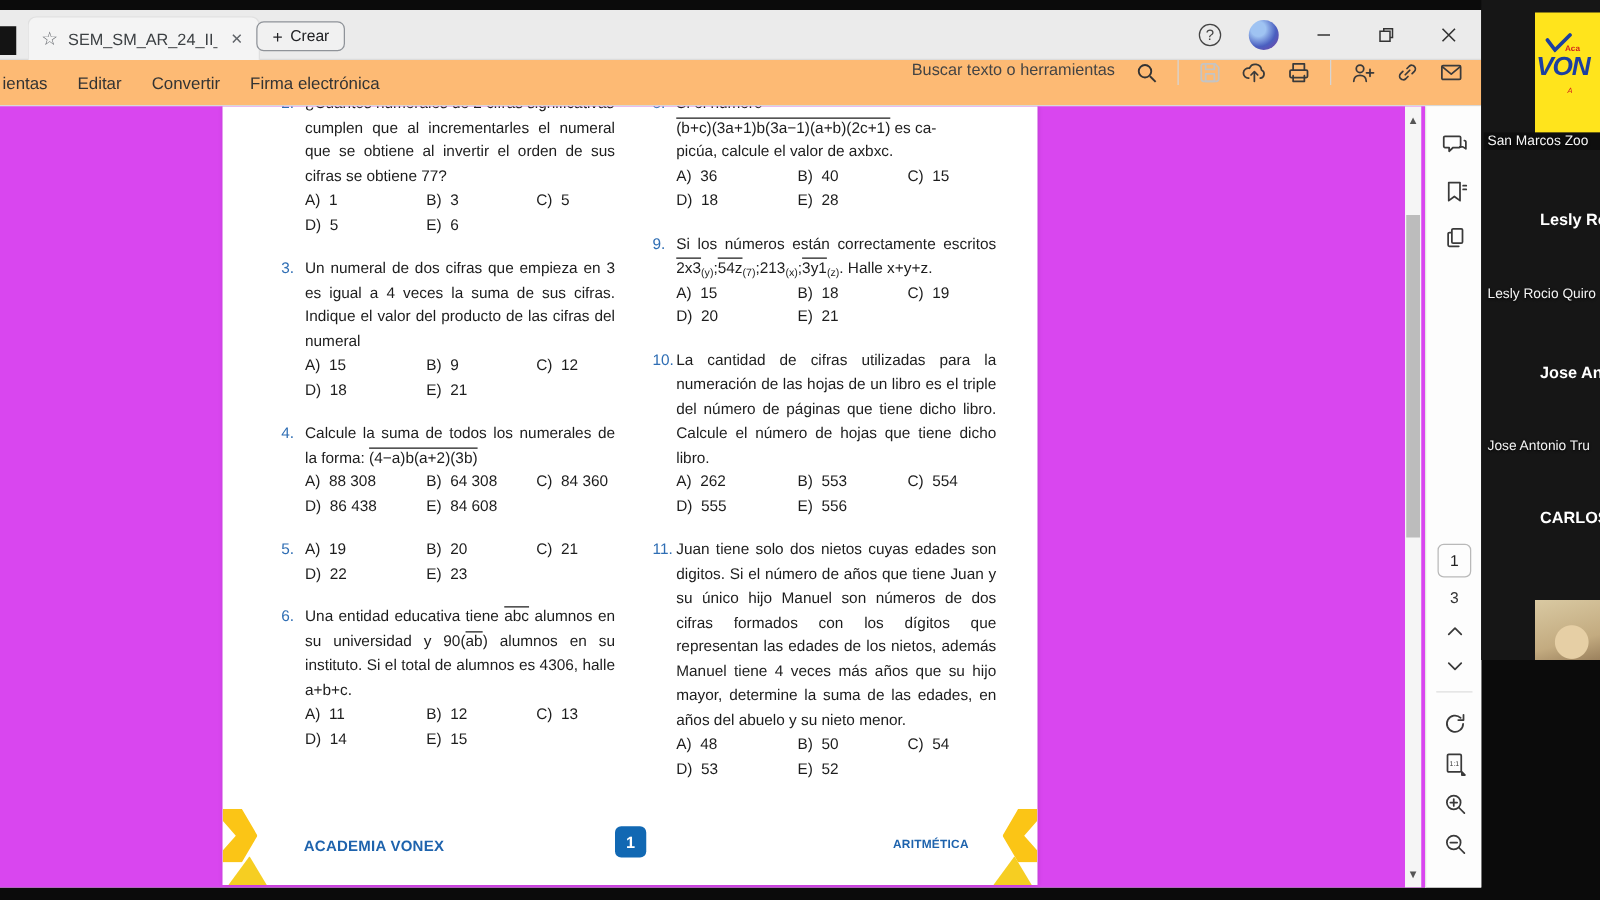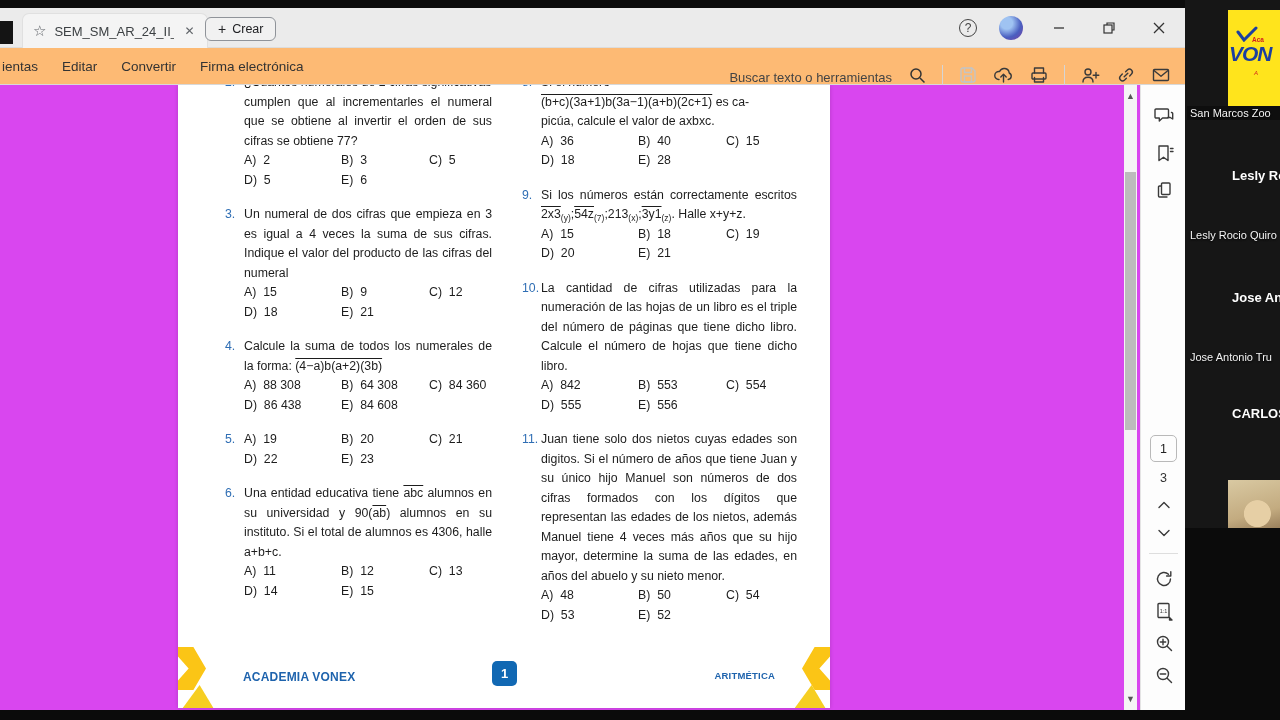--- a/index.html
+++ b/index.html
@@ -27,21 +27,21 @@
                  font-size:12px; color:#444; display:flex; align-items:center; justify-content:center; }
   .avatar { width:24px; height:24px; border-radius:50%;
             background:radial-gradient(circle at 32% 30%, #9fc3f2 0 25%, #4a5fc0 60%, #7b3fa0); }
   .wbtn { width:28px; height:28px; display:flex; align-items:center; justify-content:center; color:#333; }
 
   
   .menurow { position:relative; height:37px; background:#fdba74; border-bottom:1px solid #d8d8d8;
              display:flex; align-items:center; }
   .menus { display:flex; gap:24px; padding-left:2px; font-size:13.5px; color:#333; }
   .menus span { cursor:default; }
-  .quick { position:absolute; right:14px; top:0; height:37px; display:flex; align-items:flex-end; gap:15px; }
+  .quick { position:absolute; right:14px; top:0; height:37px; display:flex; align-items:flex-start; gap:15px; }
   .search-label { font-size:13px; color:#444; }
   .vdiv { width:1px; height:20px; background:#d5d5d5; }
   .qicon { display:flex; align-items:center; justify-content:center; }
   .qicon.dim svg * { stroke:#c4c4c4 !important; }
 
   
   .docarea { position:absolute; top:77px; left:0; width:1140px; height:625px; background:#d946ef; overflow:hidden; }
   .page { position:absolute; left:178px; top:0; width:652px; height:623px; background:#ffffff;
           box-shadow:0 0 4px rgba(0,0,0,.18); overflow:hidden; }
 
@@ -220,21 +220,21 @@
 
   <div class="docarea">
     <div class="page">
       <div class="cols" id="pdf-cols">
           <div class="col col0">
             <div class="prob">
               <div class="pnum">2.</div>
               <div class="pcontent">
                 <div class="pbody">¿Cuántos numerales de 2 cifras significativas<br>cumplen que al incrementarles el numeral que se obtiene al invertir el orden de sus cifras se obtiene 77?</div>
                 <div class="opts">
-                  <span class="opt">A)  2</span>
+                  <span class="opt">A)  1</span>
                   <span class="opt">B)  3</span>
                   <span class="opt">C)  5</span>
                   <span class="opt">D)  5</span>
                   <span class="opt">E)  6</span>
                 </div>
               </div>
             </div>
             <div class="prob">
               <div class="pnum">3.</div>
               <div class="pcontent">
@@ -313,21 +313,21 @@
                   <span class="opt">D)  20</span>
                   <span class="opt">E)  21</span>
                 </div>
               </div>
             </div>
             <div class="prob">
               <div class="pnum">10.</div>
               <div class="pcontent">
                 <div class="pbody">La cantidad de cifras utilizadas para la numeración de las hojas de un libro es el triple del número de páginas que tiene dicho libro. Calcule el número de hojas que tiene dicho libro.</div>
                 <div class="opts">
-                  <span class="opt">A)  842</span>
+                  <span class="opt">A)  262</span>
                   <span class="opt">B)  553</span>
                   <span class="opt">C)  554</span>
                   <span class="opt">D)  555</span>
                   <span class="opt">E)  556</span>
                 </div>
               </div>
             </div>
             <div class="prob">
               <div class="pnum">11.</div>
               <div class="pcontent">

